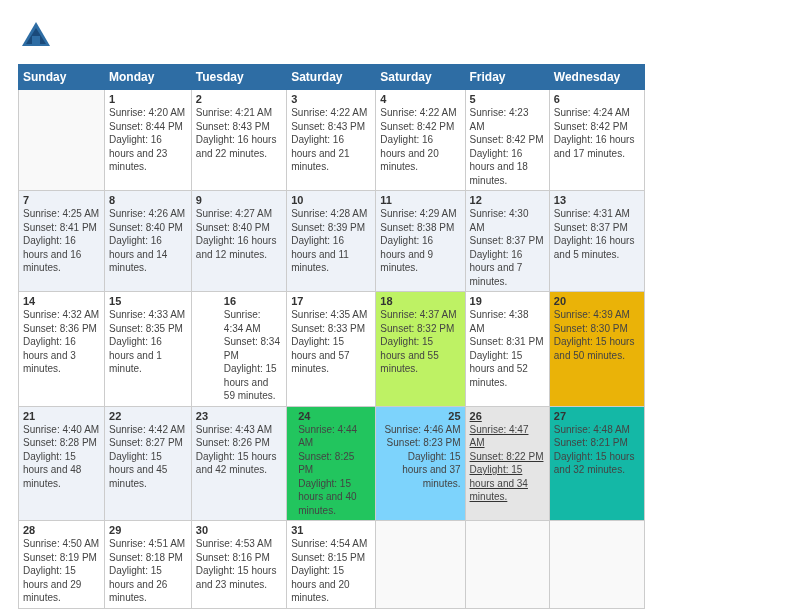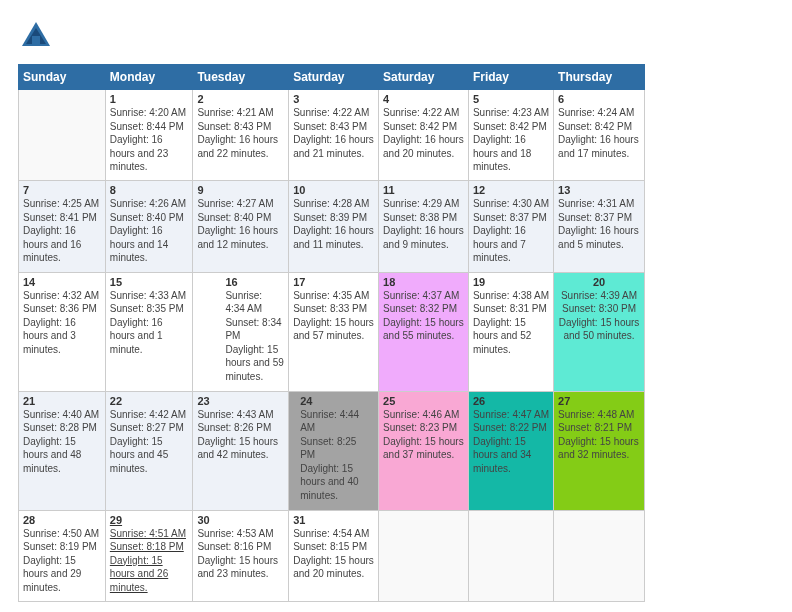--- a/index.html
+++ b/index.html
@@ -129,21 +129,21 @@
 
   <table class="calendar">
     <thead>
       <tr>
       <th>Sunday</th>
           <th>Monday</th>
           <th>Tuesday</th>
           <th>Saturday</th>
           <th>Saturday</th>
           <th>Friday</th>
-          <th>Thursday</th>
+          <th>Wednesday</th>
         </tr>
     </thead>
     <tbody id="calendar-body">
     <tr>
           <td class="empty-cell" style="background: rgb(249, 249, 249);"></td>
           <td style="background: rgb(255, 255, 255);">
             <span class="day-num">1</span>
             <div class="day-info">Sunrise: 4:20 AM<br>Sunset: 8:44 PM<br>Daylight: 16 hours and 23 minutes.</div>
           </td>
           <td style="background: rgb(255, 255, 255);">
@@ -207,69 +207,69 @@
             <div class="day-info">Sunrise: 4:33 AM<br>Sunset: 8:35 PM<br>Daylight: 16 hours and 1 minute.</div>
           </td>
           <td style="background: rgb(255, 255, 255); padding-left: 32px;">
             <span class="day-num">16</span>
             <div class="day-info">Sunrise: 4:34 AM<br>Sunset: 8:34 PM<br>Daylight: 15 hours and 59 minutes.</div>
           </td>
           <td style="background: rgb(255, 255, 255);">
             <span class="day-num">17</span>
             <div class="day-info">Sunrise: 4:35 AM<br>Sunset: 8:33 PM<br>Daylight: 15 hours and 57 minutes.</div>
           </td>
-          <td style="background: #f0abfc;">
+          <td style="background: #bef264;">
             <span class="day-num">18</span>
             <div class="day-info">Sunrise: 4:37 AM<br>Sunset: 8:32 PM<br>Daylight: 15 hours and 55 minutes.</div>
           </td>
           <td style="background: rgb(255, 255, 255);">
             <span class="day-num">19</span>
             <div class="day-info">Sunrise: 4:38 AM<br>Sunset: 8:31 PM<br>Daylight: 15 hours and 52 minutes.</div>
           </td>
-          <td style="background: #5eead4; text-align: center;">
+          <td style="background: #eab308;">
             <span class="day-num">20</span>
             <div class="day-info">Sunrise: 4:39 AM<br>Sunset: 8:30 PM<br>Daylight: 15 hours and 50 minutes.</div>
           </td>
         </tr>
         <tr>
           <td style="background: rgb(238, 242, 248);">
             <span class="day-num">21</span>
             <div class="day-info">Sunrise: 4:40 AM<br>Sunset: 8:28 PM<br>Daylight: 15 hours and 48 minutes.</div>
           </td>
           <td style="background: rgb(238, 242, 248);">
             <span class="day-num">22</span>
             <div class="day-info">Sunrise: 4:42 AM<br>Sunset: 8:27 PM<br>Daylight: 15 hours and 45 minutes.</div>
           </td>
           <td style="background: rgb(238, 242, 248);">
             <span class="day-num">23</span>
             <div class="day-info">Sunrise: 4:43 AM<br>Sunset: 8:26 PM<br>Daylight: 15 hours and 42 minutes.</div>
           </td>
-          <td style="background: #a3a3a3; padding-left: 11px;">
+          <td style="background: #22c55e; padding-left: 11px;">
             <span class="day-num">24</span>
             <div class="day-info">Sunrise: 4:44 AM<br>Sunset: 8:25 PM<br>Daylight: 15 hours and 40 minutes.</div>
           </td>
-          <td style="background: #f9a8d4;">
+          <td style="background: #7dd3fc; text-align: right;">
             <span class="day-num">25</span>
             <div class="day-info">Sunrise: 4:46 AM<br>Sunset: 8:23 PM<br>Daylight: 15 hours and 37 minutes.</div>
           </td>
-          <td style="background: #14b8a6;">
+          <td style="background: #e5e5e5; text-decoration: underline;">
             <span class="day-num">26</span>
             <div class="day-info">Sunrise: 4:47 AM<br>Sunset: 8:22 PM<br>Daylight: 15 hours and 34 minutes.</div>
           </td>
-          <td style="background: #84cc16; margin-top: 9px;">
+          <td style="background: #14b8a6; margin-top: 9px;">
             <span class="day-num">27</span>
             <div class="day-info">Sunrise: 4:48 AM<br>Sunset: 8:21 PM<br>Daylight: 15 hours and 32 minutes.</div>
           </td>
         </tr>
         <tr>
           <td style="background: rgb(255, 255, 255);">
             <span class="day-num">28</span>
             <div class="day-info">Sunrise: 4:50 AM<br>Sunset: 8:19 PM<br>Daylight: 15 hours and 29 minutes.</div>
           </td>
-          <td style="background: rgb(255, 255, 255); text-decoration: underline;">
+          <td style="background: rgb(255, 255, 255);">
             <span class="day-num">29</span>
             <div class="day-info">Sunrise: 4:51 AM<br>Sunset: 8:18 PM<br>Daylight: 15 hours and 26 minutes.</div>
           </td>
           <td style="background: rgb(255, 255, 255);">
             <span class="day-num">30</span>
             <div class="day-info">Sunrise: 4:53 AM<br>Sunset: 8:16 PM<br>Daylight: 15 hours and 23 minutes.</div>
           </td>
           <td style="background: rgb(255, 255, 255);">
             <span class="day-num">31</span>
             <div class="day-info">Sunrise: 4:54 AM<br>Sunset: 8:15 PM<br>Daylight: 15 hours and 20 minutes.</div>

